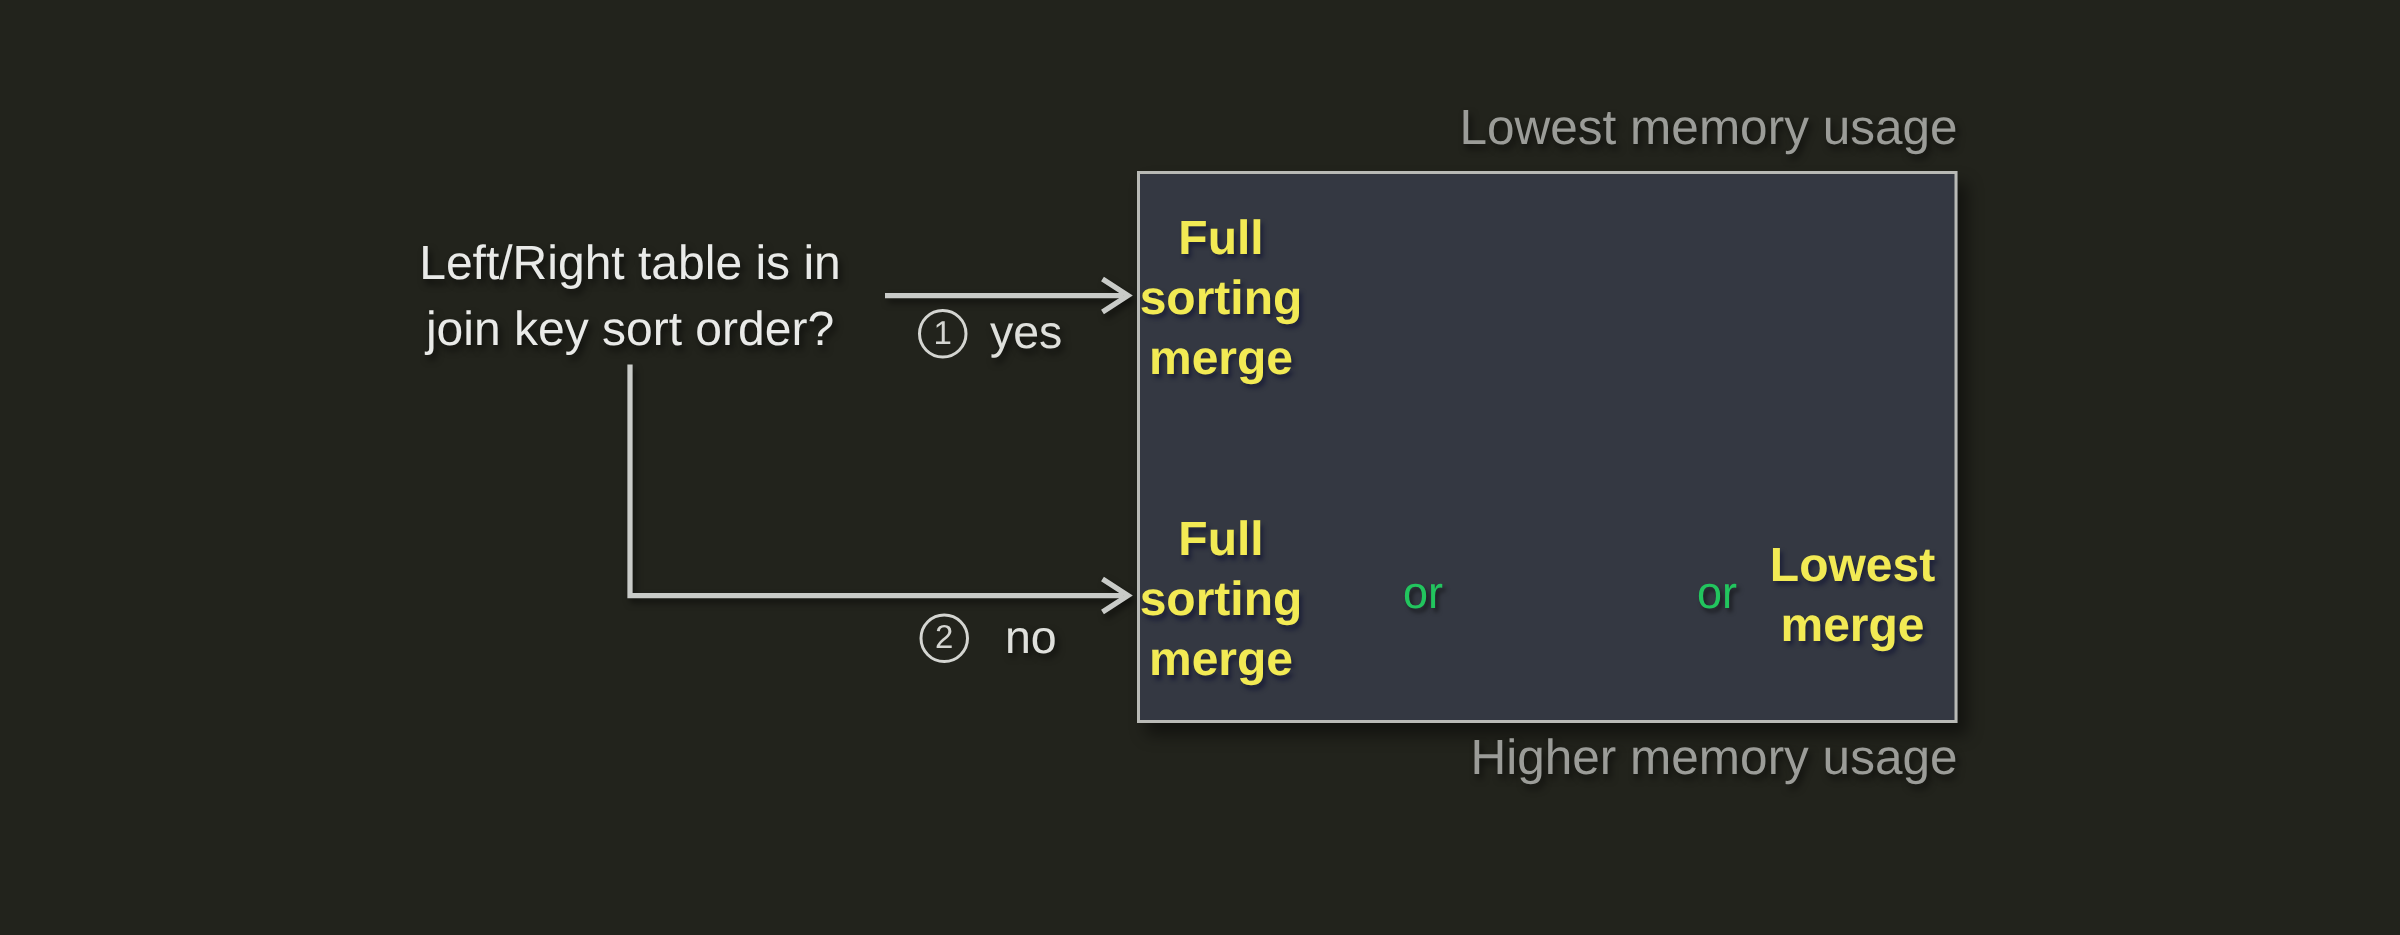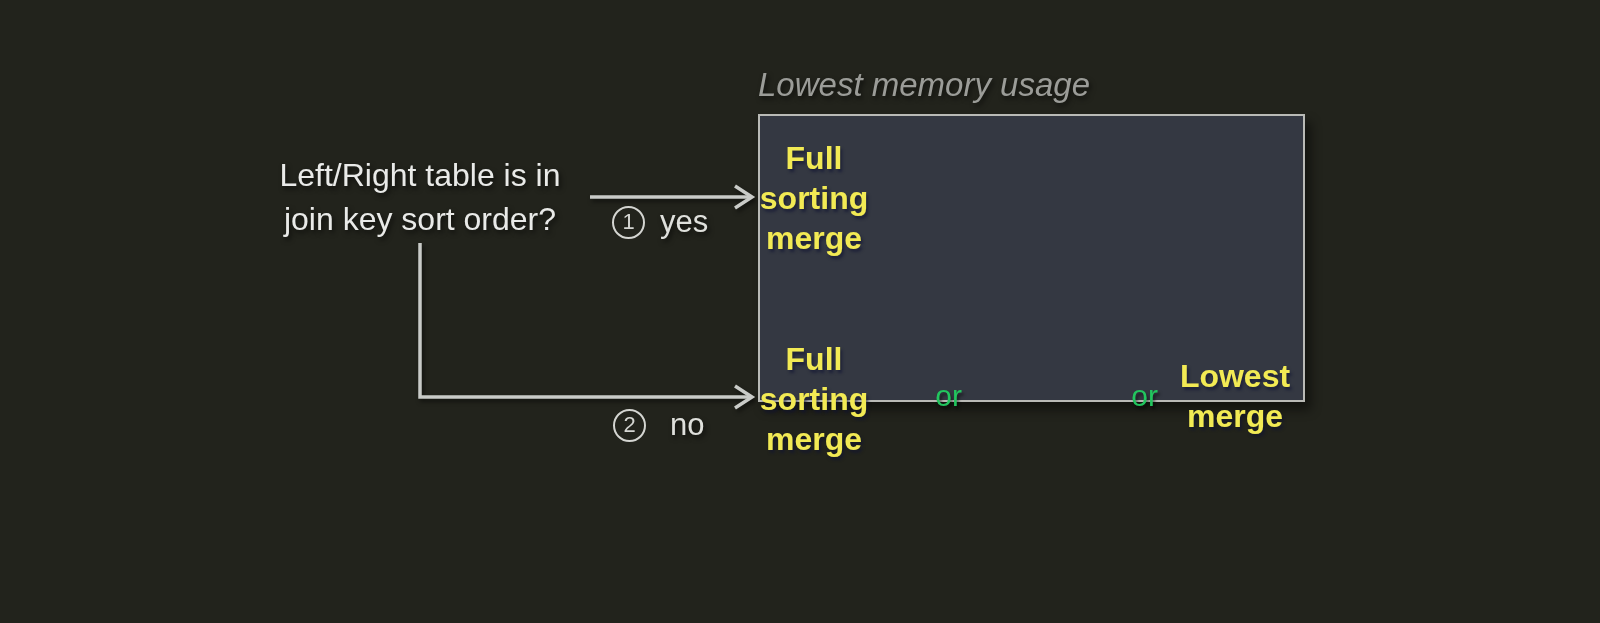--- a/index.html
+++ b/index.html
@@ -57,32 +57,31 @@
     justify-content: center;
     font-size: 22px;
     line-height: 1;
     color: #d4d5d1;
     text-shadow: none;
   }
   .mem-label {
     position: absolute;
     left: 758px;
     width: 547px;
-    text-align: left;
+    text-align: right;
     font-size: 33px;
     color: #9b9c98;
     text-shadow: 2px 3px 5px rgba(0,0,0,0.55);
-    font-style: italic;
   }
   .mem-label.top { top: 66px; }
   .mem-label.bottom { top: 486px; }
   .method-box {
     position: absolute;
     left: 758px; top: 114px;
-    width: 547px; height: 288px;
+    width: 547px; height: 368px;
     box-sizing: border-box;
     background: #343842;
     border: 2px solid #b9bab6;
     box-shadow: 6px 8px 10px rgba(0,0,0,0.45);
   }
   .method {
     position: absolute;
     text-align: center;
     font-weight: bold;
     font-size: 32px;
@@ -145,14 +144,15 @@
 merge</div>
     <div class="method m1">Full
 sorting
 merge</div>
     <div class="or or1">or</div>
     <div class="or or2">or</div>
     <div class="method m3">Lowest
 merge</div>
   </div>
 
+  <div class="mem-label bottom">Higher memory usage</div>
 
 </div>
 
 </body></html>

